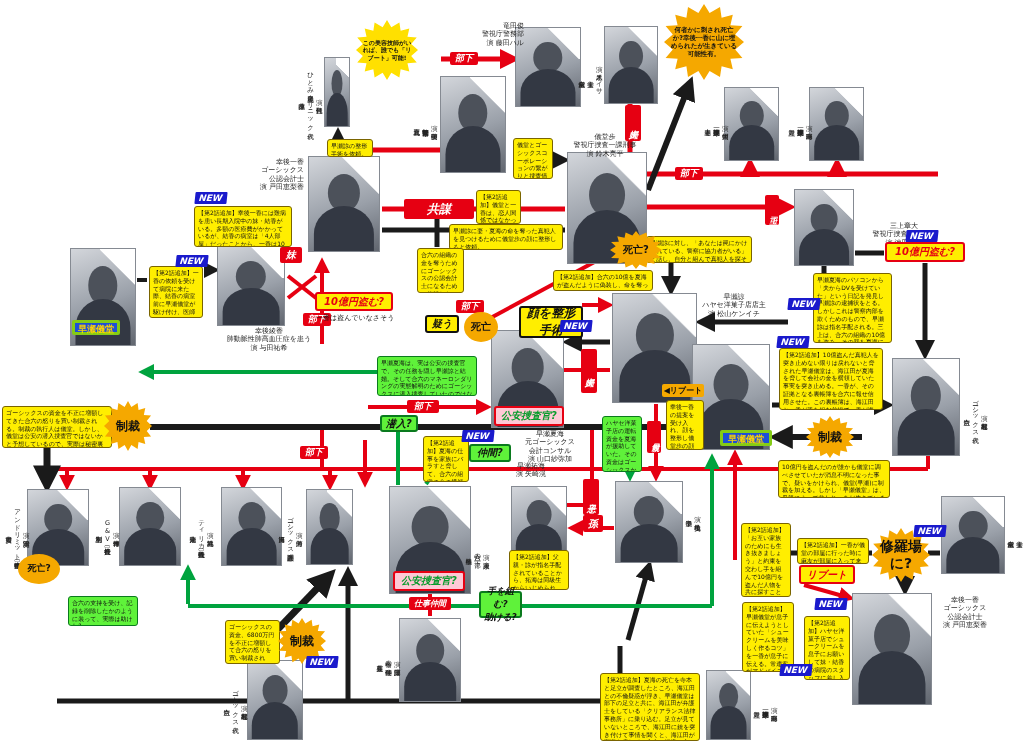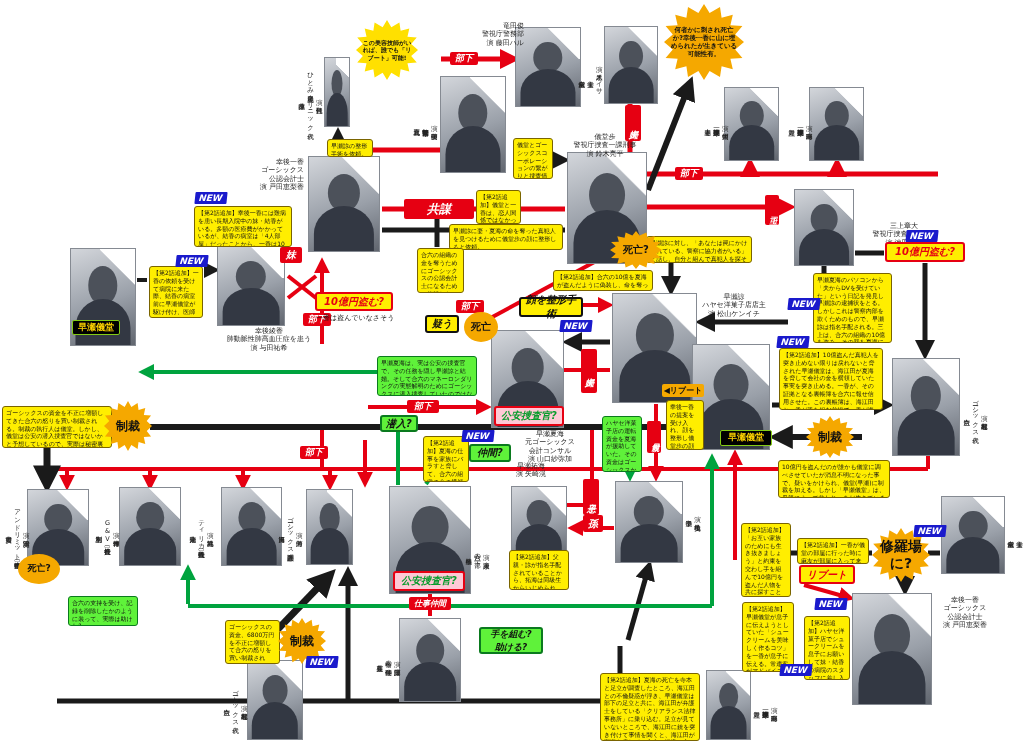--- a/index.html
+++ b/index.html
@@ -10,22 +10,22 @@
   .photo{border:1px solid #858a92;background:linear-gradient(160deg,#d3d6db 0%,#9aa0a9 55%,#61666f 100%);overflow:hidden;}
   .photo .corner{position:absolute;right:0;top:0;width:55%;height:40%;
       background:linear-gradient(225deg,#ffffff 0%,#ffffff 48%,transparent 50%);}
   .photo .head{position:absolute;left:50%;top:18%;width:46%;height:40%;transform:translateX(-50%);
       border-radius:50%;background:#4c515a;}
   .photo .body{position:absolute;left:50%;top:52%;width:86%;height:60%;transform:translateX(-50%);
       border-radius:50% 50% 0 0;background:#333843;}
   .plabel{color:#222;font-size:7px;line-height:1.2;white-space:pre-line;}
   .plabel.v{writing-mode:vertical-lr;text-orientation:upright;font-size:6.5px;line-height:1.35;}
   .plabel.r{text-align:right;} .plabel.l{text-align:center;}
-  .name-badge{background:#000000;color:#ffd400;font-weight:bold;font-size:9px;text-align:center;
-      border:1px solid #84cc16;border-radius:2px;line-height:1.4;}
+  .name-badge{background:#1d4ed8;color:#ffd400;font-weight:bold;font-size:9px;text-align:center;
+      border:3px solid #84cc16;border-radius:2px;line-height:1.4;}
   .note{background:#ffee00;border:1.5px solid #7a6400;border-radius:3px;color:#111;
       font-size:6px;line-height:1.3;padding:2px 3px;overflow:hidden;white-space:pre-line;}
   .note.green{background:#5ff23a;border-color:#0a7a1e;}
   .badge{display:flex;align-items:center;justify-content:center;text-align:center;font-weight:bold;font-style:italic;}
   .badge.red{background:#e60012;color:#fff;font-size:10px;border-radius:2px;}
   .badge.redv{background:#e60012;color:#fff;font-size:10px;border-radius:2px;
       writing-mode:vertical-lr;text-orientation:upright;}
   .badge.yellowline{background:#ffee00;color:#111;border:2px solid #111;font-size:9px;border-radius:3px;}
   .badge.redline{background:#ffee00;color:#e60012;border:2px solid #e60012;font-size:11px;border-radius:3px;}
   .badge.greenbox{background:#5ff23a;color:#111;border:2px solid #0a7a1e;font-size:10px;border-radius:3px;white-space:pre-line;}
@@ -373,27 +373,27 @@
       <div class="badge red abs" style="left: 300px; top: 446px; width: 28px; height: 13px; font-size: 9px;">部下</div>
       <div class="badge red abs" style="left: 280px; top: 247px; width: 22px; height: 16px; font-size: 10px;">妹</div>
       <div class="badge red abs" style="left: 583px; top: 515px; width: 20px; height: 17px; font-size: 10px;">孫</div>
       <div class="badge red abs" style="left: 409px; top: 597px; width: 42px; height: 13px; font-size: 8px;">仕事仲間</div>
       <div class="badge redv abs" style="left: 625px; top: 105px; width: 16px; height: 36px; font-size: 9px;">夫婦</div>
       <div class="badge redv abs" style="left: 581px; top: 349px; width: 16px; height: 44px; font-size: 9px;">夫婦</div>
       <div class="badge redv abs" style="left: 765px; top: 195px; width: 14px; height: 30px; font-size: 8px;">上司</div>
       <div class="badge redv abs" style="left: 583px; top: 479px; width: 16px; height: 36px; font-size: 9px;">息子</div>
       <div class="badge redv abs" style="left: 647px; top: 421px; width: 14px; height: 32px; font-size: 8px;">母親</div>
       <div class="badge yellowline abs" style="left: 425px; top: 315px; width: 34px; height: 18px; font-size: 10px;">疑う</div>
-      <div class="badge yellowline abs" style="left: 519px; top: 297px; width: 64px; height: 20px; font-size: 10px;">顔を整形手術</div>
+      <div class="badge yellowline abs" style="left: 519px; top: 306px; width: 64px; height: 32px; font-size: 12px;">顔を整形手術</div>
       <div class="badge redline abs" style="left: 315px; top: 292px; width: 78px; height: 19px; font-size: 10px;">10億円盗む?</div>
       <div class="badge redline abs" style="left: 885px; top: 242px; width: 80px; height: 20px; font-size: 10px;">10億円盗む?</div>
       <div class="badge redline abs" style="left: 799px; top: 565px; width: 56px; height: 19px; font-size: 10px;">リブート</div>
       <div class="badge greenbox abs" style="left: 380px; top: 415px; width: 38px; height: 17px; font-size: 10px;">潜入?</div>
       <div class="badge greenbox abs" style="left: 469px; top: 444px; width: 42px; height: 18px; font-size: 10px;">仲間?</div>
-      <div class="badge greenbox abs" style="left: 479px; top: 591px; width: 64px; height: 27px; font-size: 9px; margin-top: 36px;">手を組む?
+      <div class="badge greenbox abs" style="left: 479px; top: 591px; width: 43px; height: 27px; font-size: 9px;">手を組む?
 助ける?</div>
       <div class="badge pink abs" style="left: 494px; top: 406px; width: 70px; height: 20px; font-size: 10px;">公安捜査官?</div>
       <div class="badge pink abs" style="left: 393px; top: 571px; width: 72px; height: 20px; font-size: 10px;">公安捜査官?</div>
       <div class="burst yellow abs" style="left: 356px; top: 20px; width: 62px; height: 60px; font-size: 6px;">この美容技師がいれば、誰でも「リブート」可能!</div>
       <div class="burst abs" style="left: 664px; top: 4px; width: 80px; height: 76px; font-size: 6.5px;">何者かに刺され死亡か?幸後一香に山に埋められたが生きている可能性有。</div>
       <div class="burst abs" style="left: 610px; top: 231px; width: 52px; height: 38px; font-size: 10px;">死亡?</div>
       <div class="burst circle abs" style="left: 464px; top: 312px; width: 34px; height: 30px; font-size: 10px;">死亡</div>
       <div class="burst abs" style="left: 104px; top: 401px; width: 48px; height: 50px; font-size: 12px;">制裁</div>
       <div class="burst abs" style="left: 806px; top: 416px; width: 48px; height: 42px; font-size: 12px;">制裁</div>
       <div class="burst abs" style="left: 278px; top: 618px; width: 48px; height: 46px; font-size: 12px;">制裁</div>

